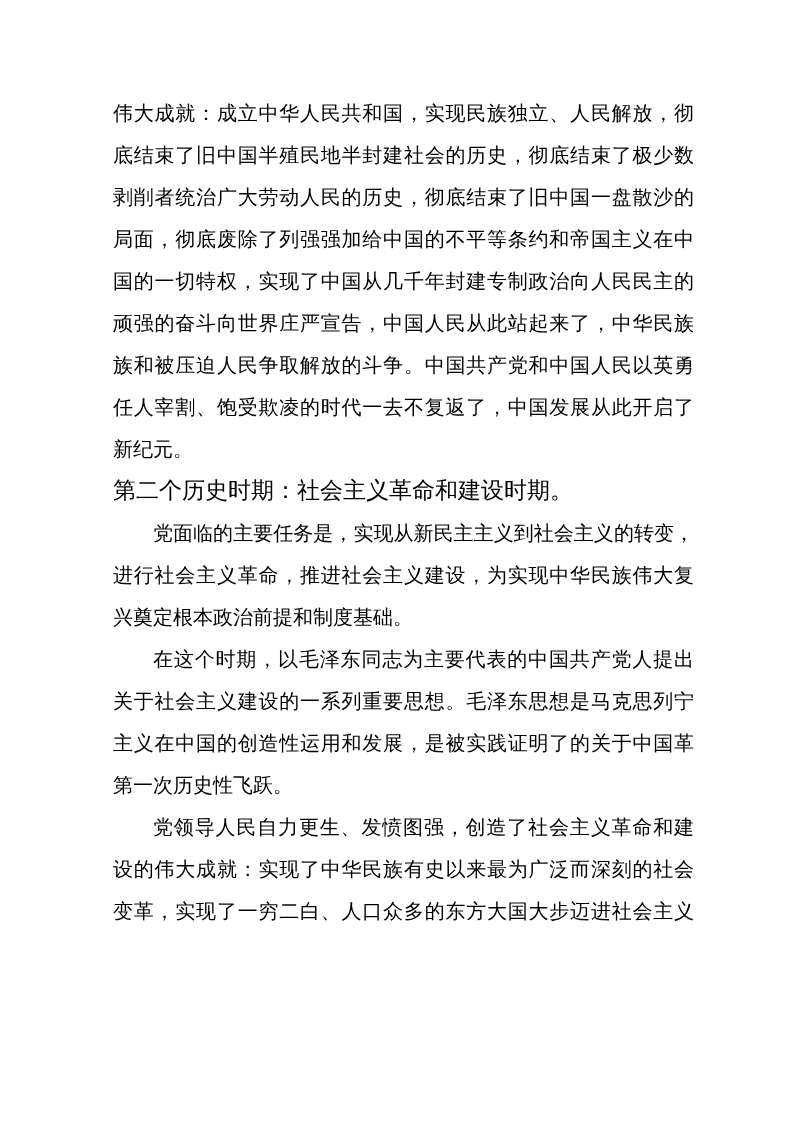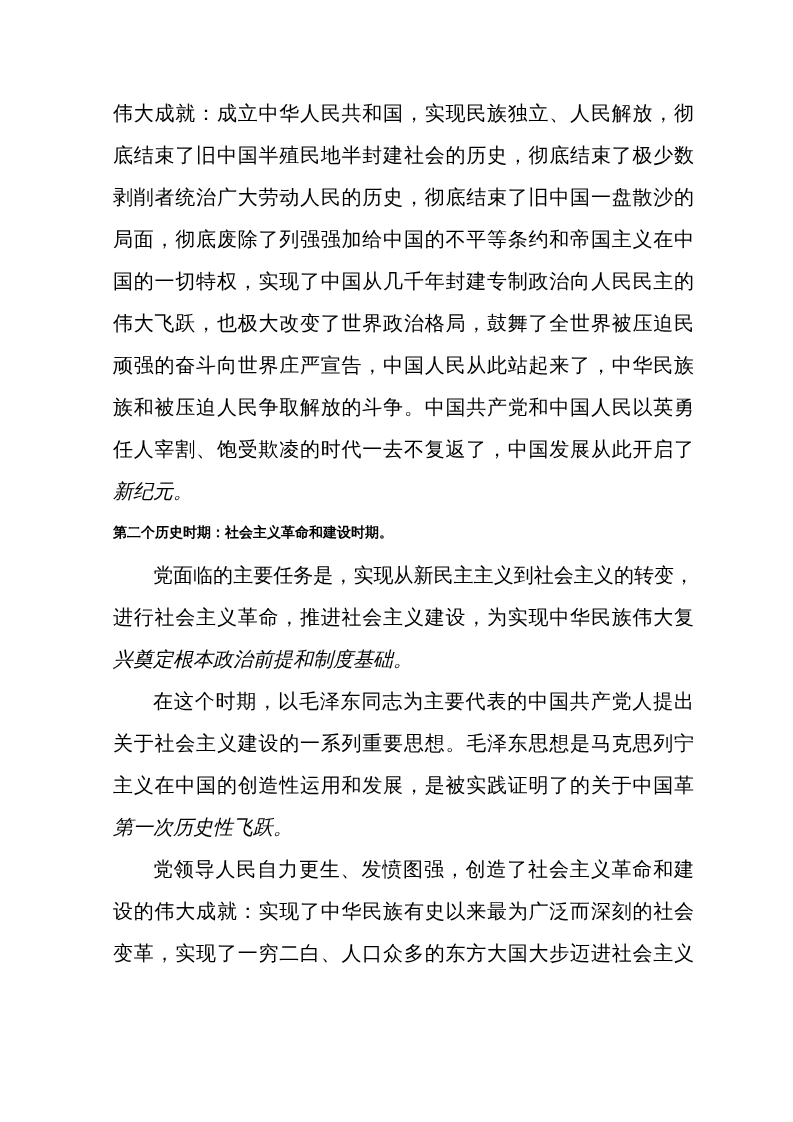--- a/index.html
+++ b/index.html
@@ -28,49 +28,47 @@
   .line {
     height: 42px;
     line-height: 42px;
     text-align: justify;
     text-align-last: justify;
     overflow: hidden;
     white-space: nowrap;
   }
   .line.end {
     text-align-last: left;
-    font-style: italic;
   }
   .line.indent {
     text-indent: 2em;
   }
   .heading {
     height: 42px;
     line-height: 42px;
-    font-size: 14px;
-    font-weight: 700;
+    font-size: 23px;
+    font-weight: 400;
     text-align: center;
     text-align-last: left;
     overflow: hidden;
     white-space: nowrap;
   }
 </style>
 </head>
 <body>
 
 <div class="page">
   <div class="text-column">
 
     <div class="paragraph">
       <div class="line">伟大成就：成立中华人民共和国，实现民族独立、人民解放，彻</div>
       <div class="line">底结束了旧中国半殖民地半封建社会的历史，彻底结束了极少数</div>
       <div class="line">剥削者统治广大劳动人民的历史，彻底结束了旧中国一盘散沙的</div>
       <div class="line">局面，彻底废除了列强强加给中国的不平等条约和帝国主义在中</div>
       <div class="line">国的一切特权，实现了中国从几千年封建专制政治向人民民主的</div>
-      <div class="line">伟大飞跃，也极大改变了世界政治格局，鼓舞了全世界被压迫民</div>
       <div class="line">顽强的奋斗向世界庄严宣告，中国人民从此站起来了，中华民族</div>
       <div class="line">族和被压迫人民争取解放的斗争。中国共产党和中国人民以英勇</div>
       <div class="line">任人宰割、饱受欺凌的时代一去不复返了，中国发展从此开启了</div>
       <div class="line end">新纪元。</div>
     </div>
 
     <div class="heading">第二个历史时期：社会主义革命和建设时期。</div>
 
     <div class="paragraph">
       <div class="line indent">党面临的主要任务是，实现从新民主主义到社会主义的转变，</div>

